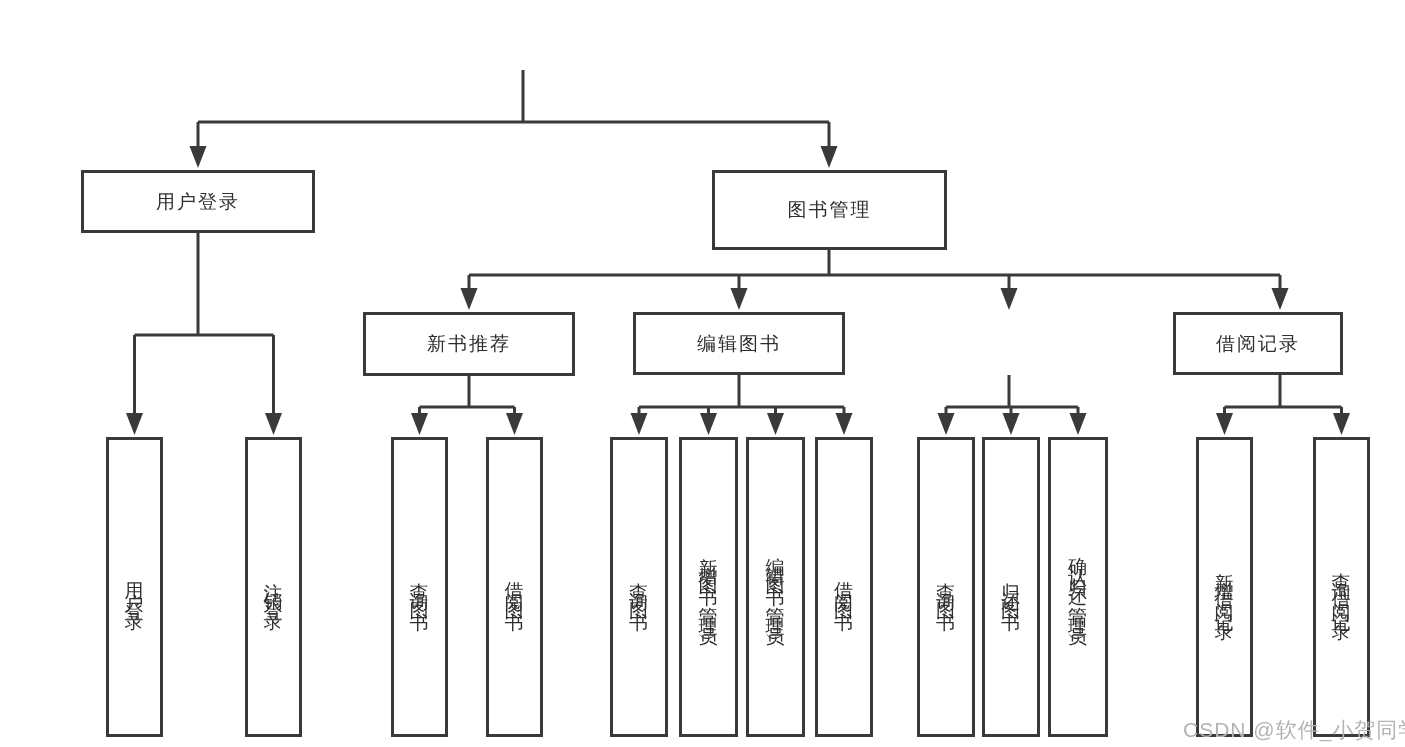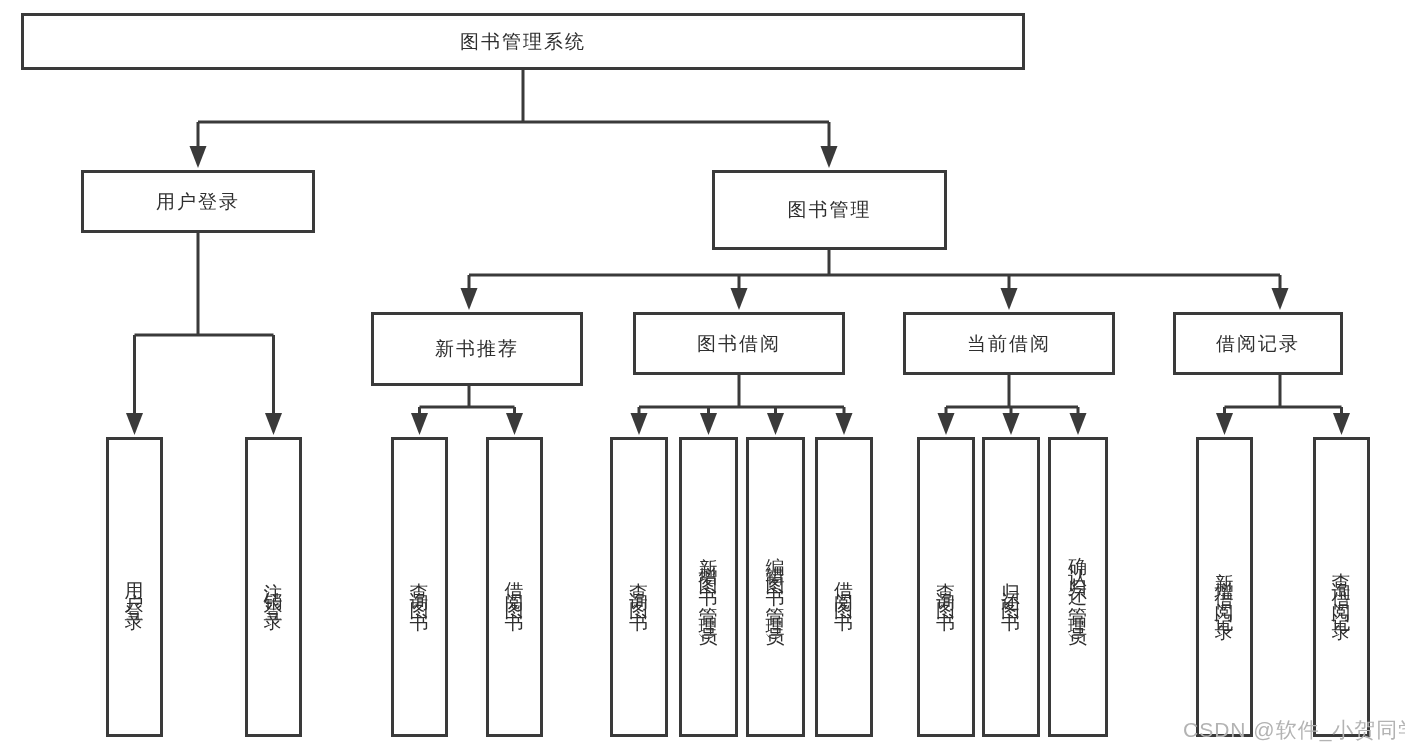--- a/index.html
+++ b/index.html
@@ -87,28 +87,26 @@
       <polygon class="ahead" points="1002.5,413 1019.5,413 1011,435"></polygon>
       <polygon class="ahead" points="1069.5,413 1086.5,413 1078,435"></polygon>
     </g>
     <g>
       <path class="cline" d="M1280,375 V407 M1224.5,407 H1341.5 M1224.5,407 V414 M1341.5,407 V414"></path>
       <polygon class="ahead" points="1216,413 1233,413 1224.5,435"></polygon>
       <polygon class="ahead" points="1333,413 1350,413 1341.5,435"></polygon>
     </g>
   </svg>
 
-  <div class="box" style="left:21px; top:13px; width:1004px; height:57px;">图书管理系统</div>
 
   <div class="box" style="left:81px; top:170px; width:234px; height:63px;">用户登录</div>
   <div class="box" style="left:712px; top:170px; width:235px; height:80px;">图书管理</div>
 
-  <div class="box" style="left:363px; top:312px; width:212px; height:74px;margin-left:8px;">新书推荐</div>
-  <div class="box" style="left:633px; top:312px; width:212px; height:63px;">图书借阅</div>
-  <div class="box" style="left:903px; top:312px; width:212px; height:63px;">当前借阅</div>
+  <div class="box" style="left:363px; top:312px; width:212px; height:64px;">新书推荐</div>
+  <div class="box" style="left:633px; top:312px; width:212px; height:63px;">编辑图书</div>
   <div class="box" style="left:1173px; top:312px; width:170px; height:63px;">借阅记录</div>
 
   <div class="box vbox" style="left:106px; top:437px; width:57px; height:300px;">用户登录</div>
   <div class="box vbox" style="left:245px; top:437px; width:57px; height:300px;">注销登录</div>
 
   <div class="box vbox" style="left:391px; top:437px; width:57px; height:300px;">查询图书</div>
   <div class="box vbox" style="left:486px; top:437px; width:57px; height:300px;">借阅图书</div>
 
   <div class="box vbox" style="left:610px; top:437px; width:58px; height:300px;">查询图书</div>
   <div class="box vbox" style="left:679px; top:437px; width:59px; height:300px;">新增图书（管理员）</div>

